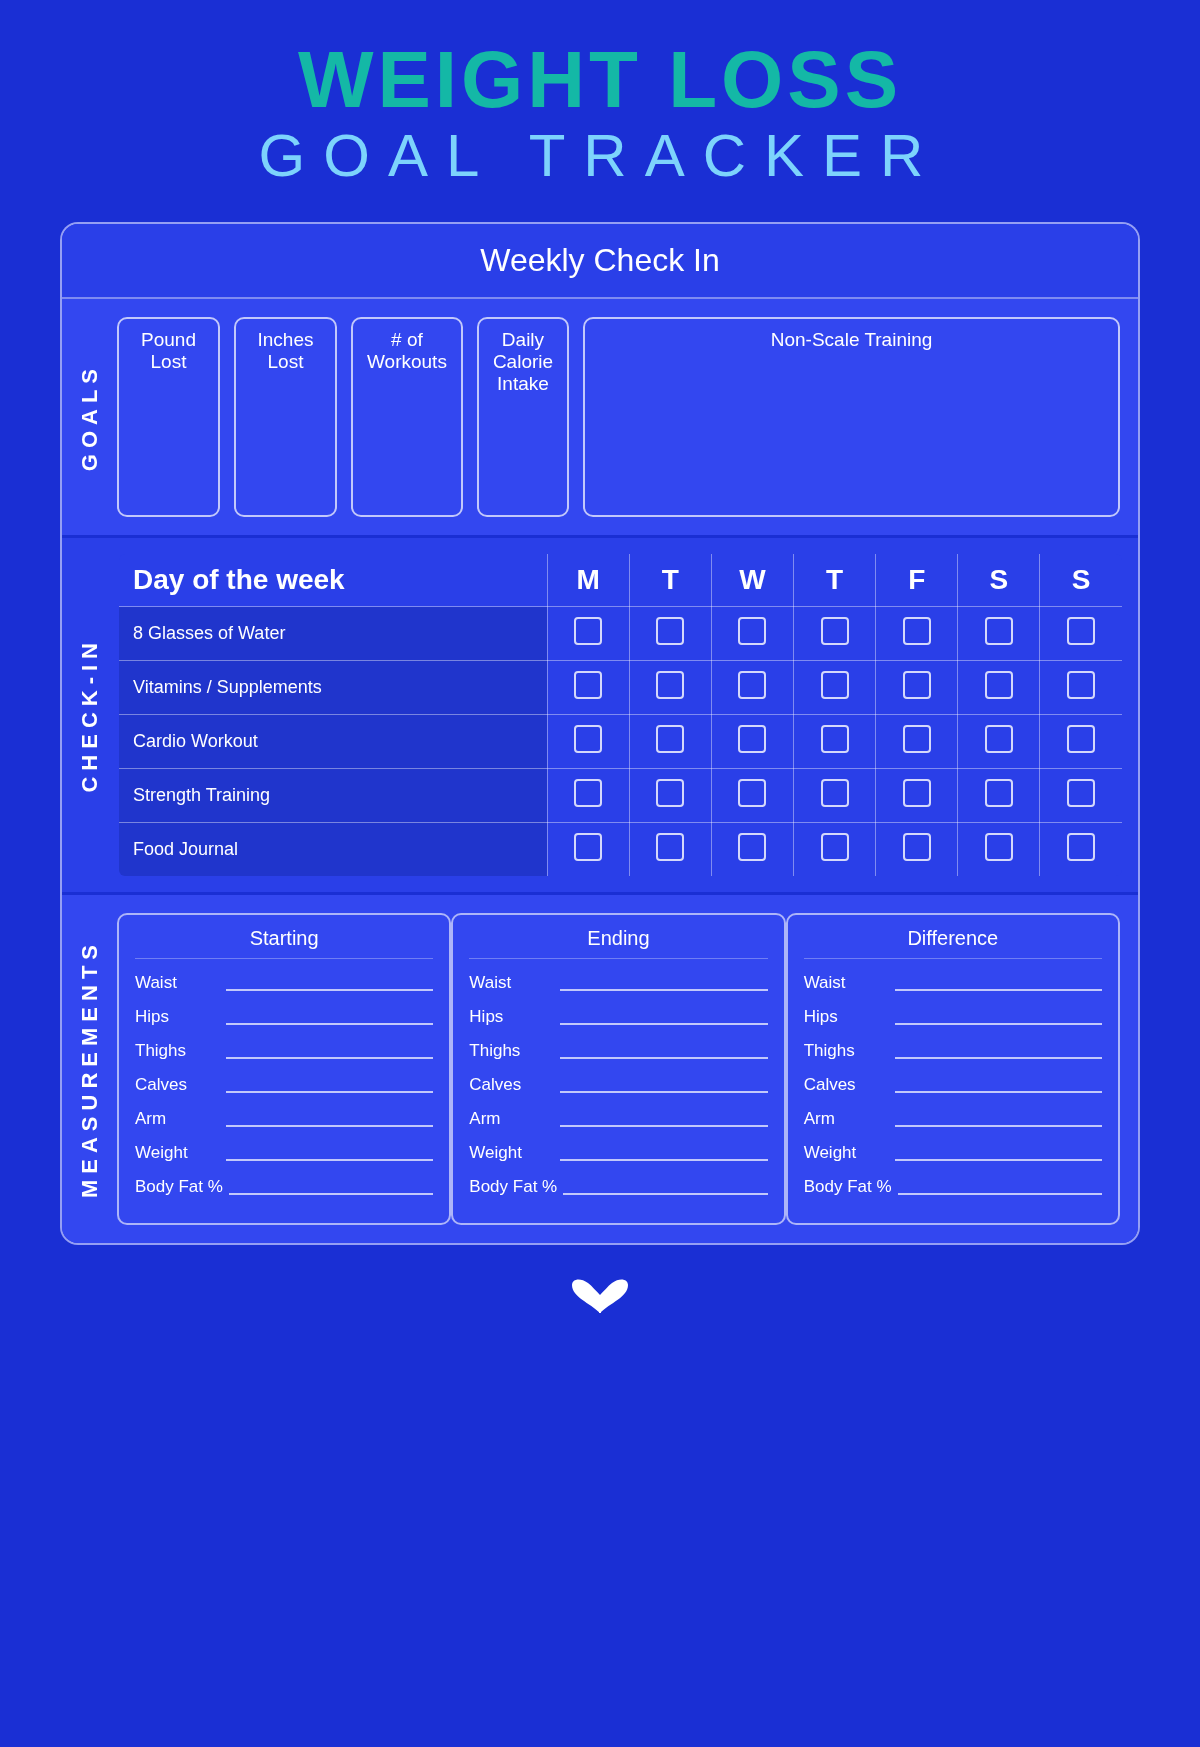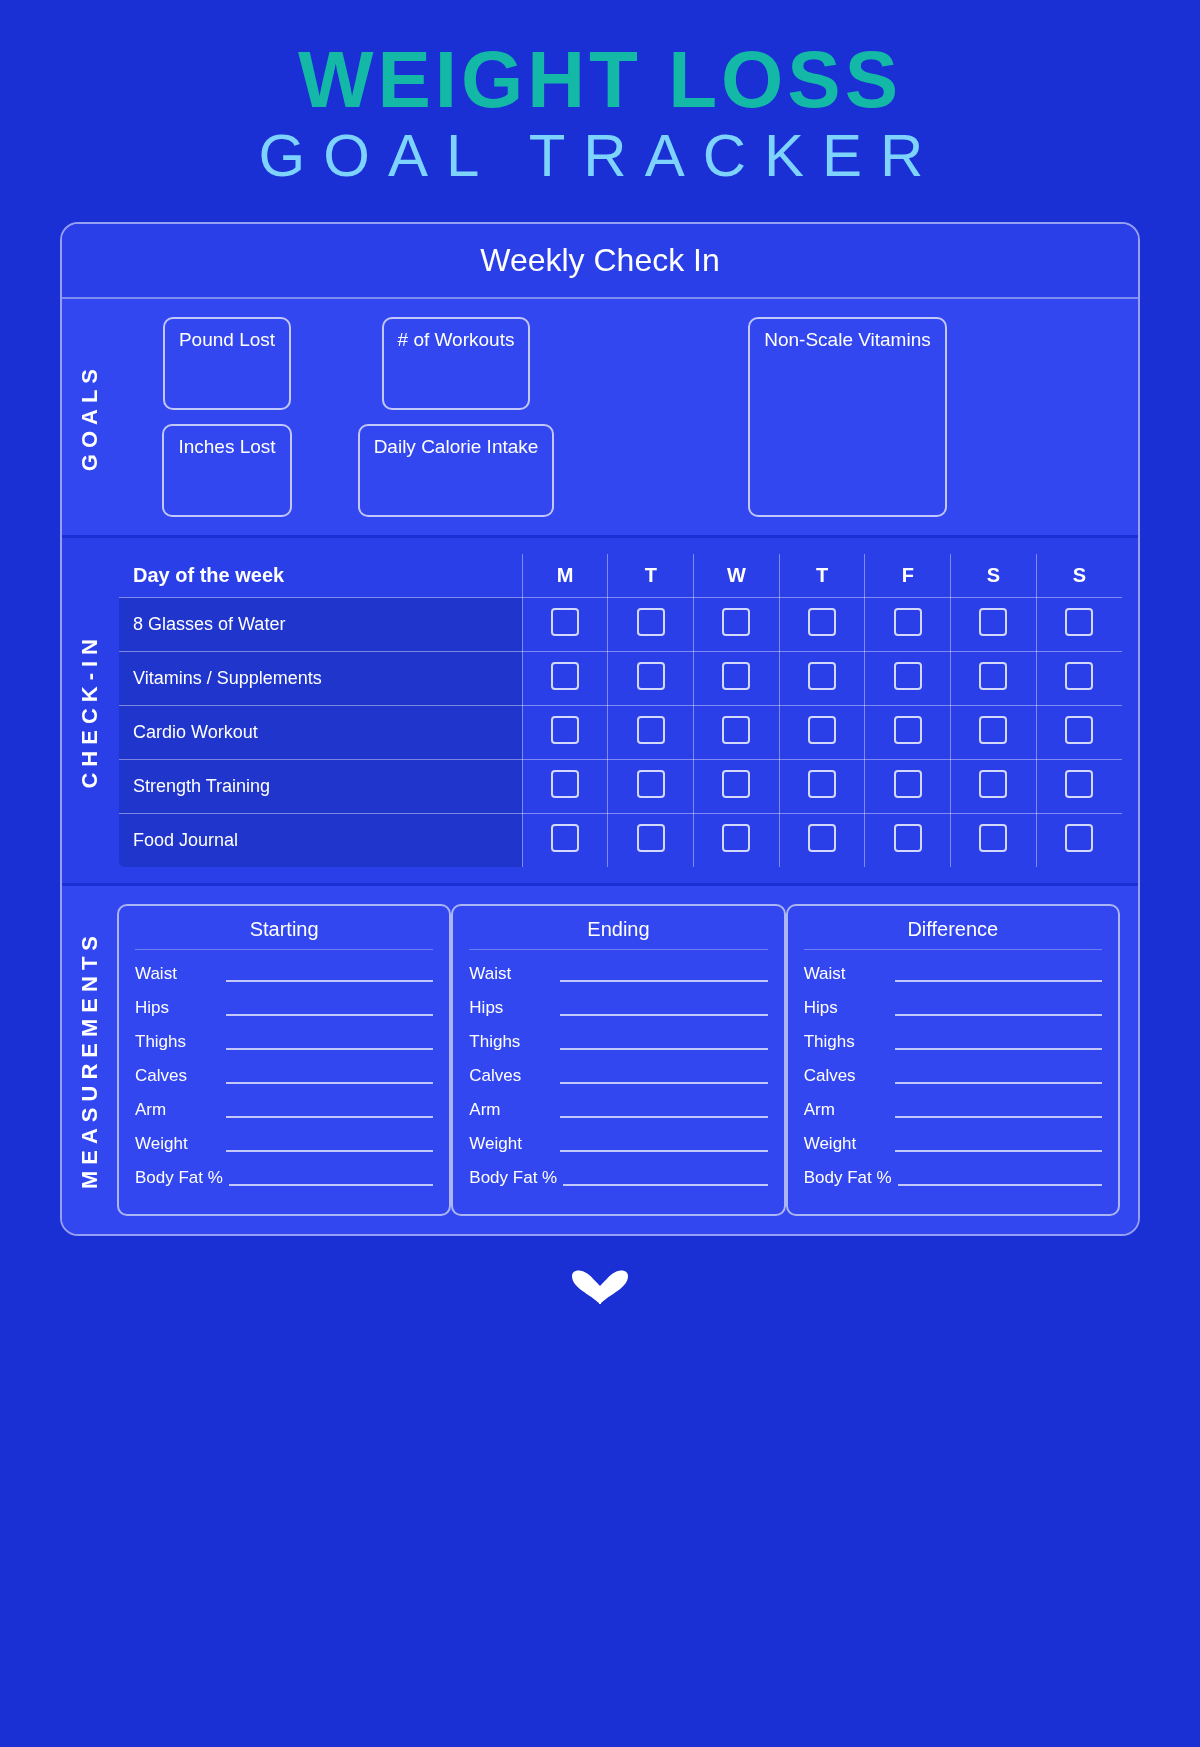--- a/index.html
+++ b/index.html
@@ -78,23 +78,22 @@
       text-transform: uppercase;
     }
     .goals-content {
       flex: 1;
       padding: 18px 18px 18px 0;
       display: flex;
       gap: 14px;
     }
     .goals-col {
       display: flex;
-      flex-direction: column;
+      flex-direction: row;
       gap: 14px;
-      align-items: center;
     }
     .goals-col-wide {
       flex: 0 0 220px;
     }
     .goals-col-mid {
       flex: 0 0 210px;
     }
     .goals-col-right {
       flex: 1;
     }
@@ -145,21 +144,21 @@
     .checkin-table th, .checkin-table td {
       border: 1px solid rgba(255,255,255,0.4);
       padding: 10px 8px;
       color: #ffffff;
       font-size: 18px;
     }
     .checkin-table th {
       background-color: #2a3fe8;
       text-align: center;
       font-weight: 700;
-      font-size: 20px;
+      font-size: 28px;
     }
     .checkin-table td:first-child {
       text-align: left;
       padding-left: 14px;
       font-size: 18px;
       background-color: #2035cc;
     }
     .checkbox-cell {
       text-align: center;
       background-color: #2a3fe8;
@@ -254,21 +253,21 @@
         <div class="goal-box goal-box-tall">
           <div class="goal-box-header"># of Workouts</div>
         </div>
         <div class="goal-box goal-box-tall">
           <div class="goal-box-header">Daily Calorie Intake</div>
         </div>
       </div>
 
       <div class="goals-col goals-col-right">
         <div class="goal-box goal-box-nsv">
-          <div class="goal-box-header">Non-Scale Vitamins</div>
+          <div class="goal-box-header">Non-Scale Training</div>
         </div>
       </div>
     </div>
   </div>
 
   <div class="checkin-section">
     <div class="section-label-vert">
       <span>CHECK-IN</span>
     </div>
     <div class="checkin-content">

